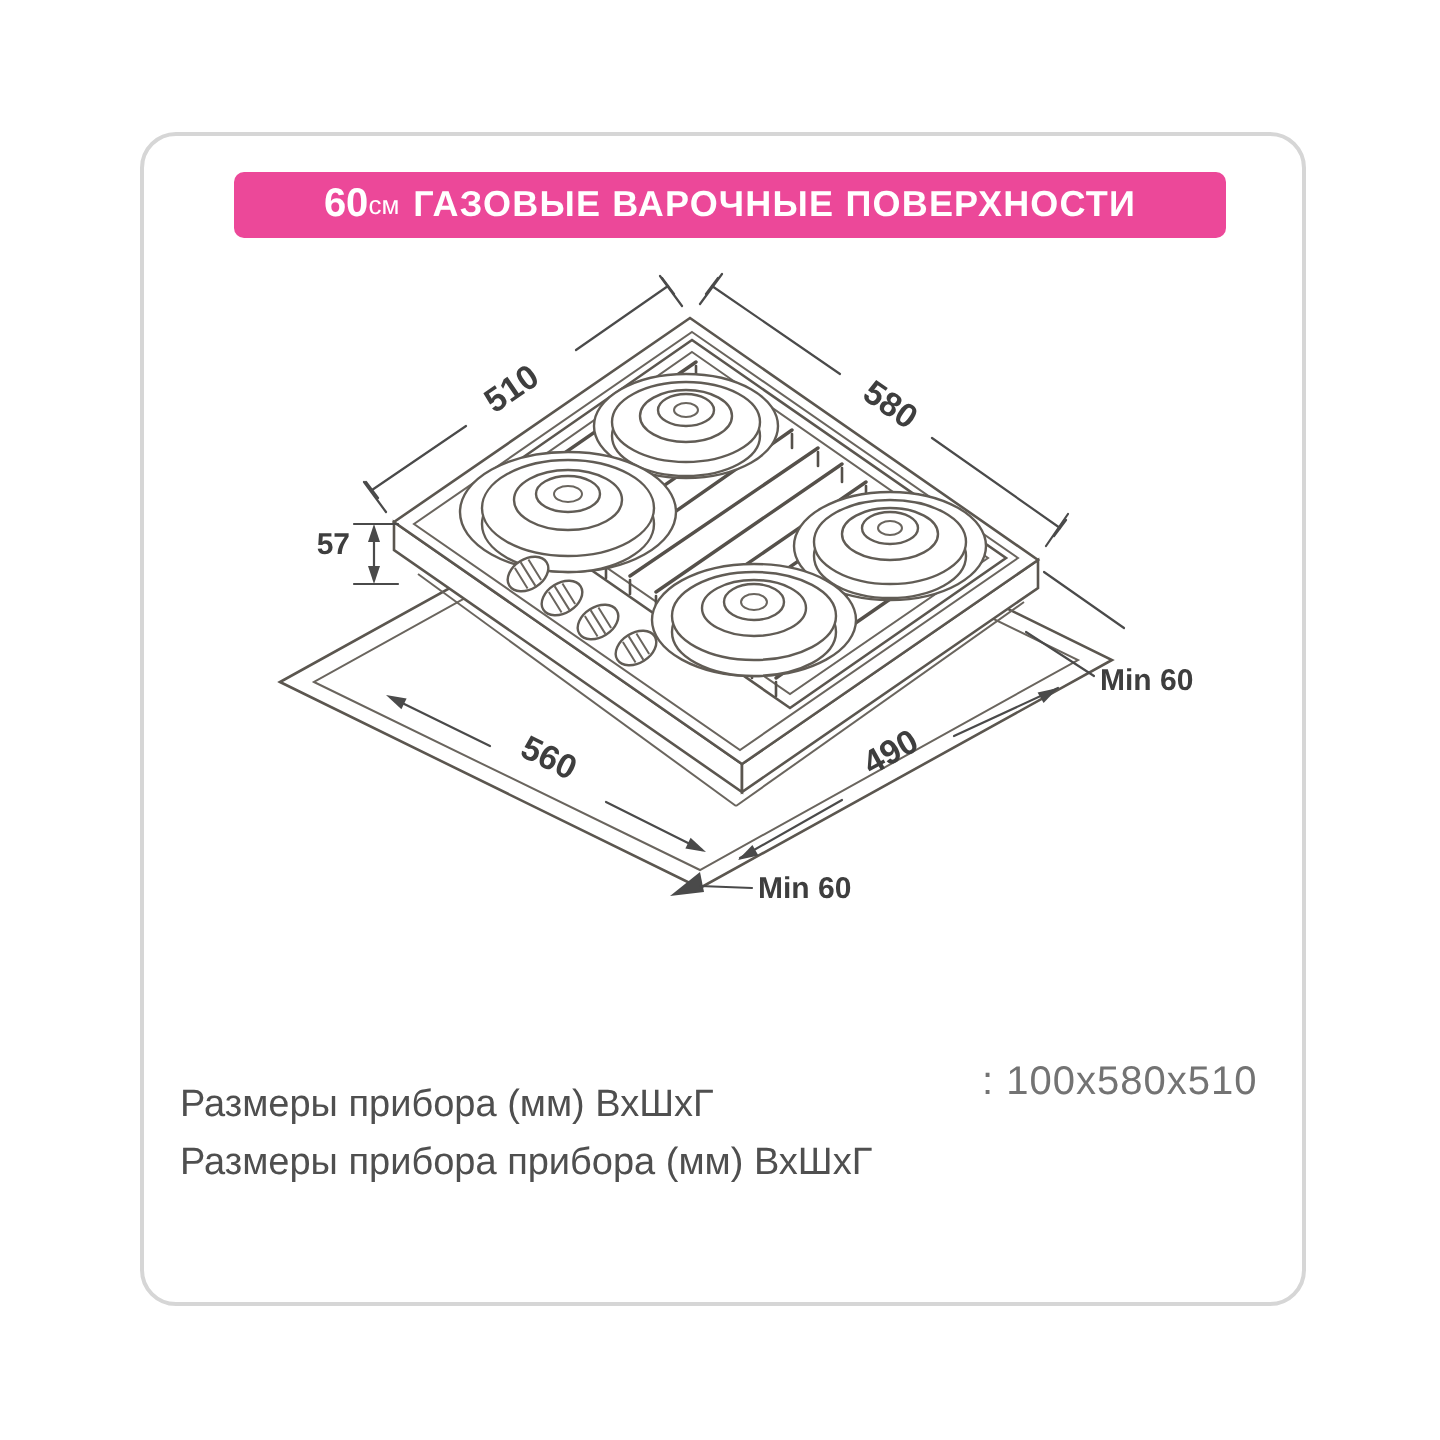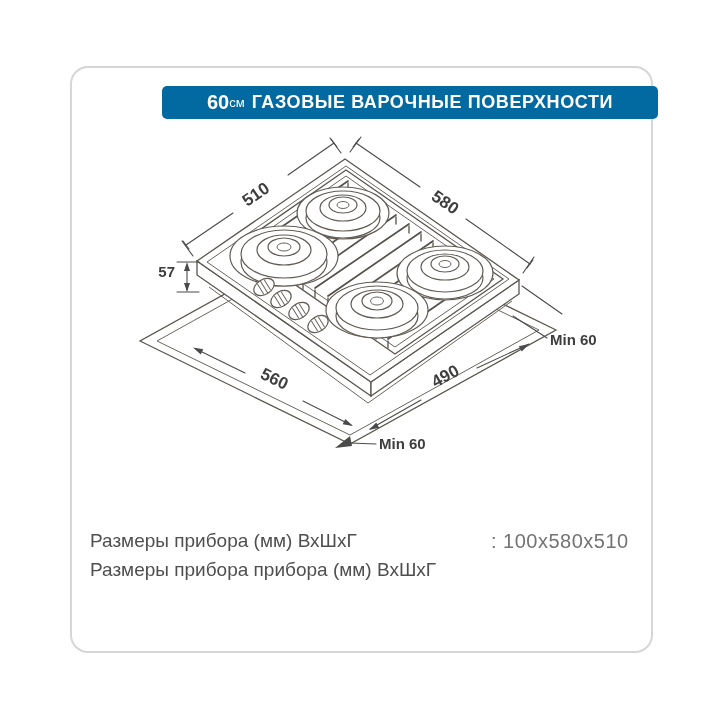--- a/index.html
+++ b/index.html
@@ -1,29 +1,29 @@
 <!DOCTYPE html>
 <html><head>
 <meta charset="utf-8">
 <style>
   html,body{margin:0;padding:0;background:#ffffff;}
   #stage{position:relative;width:720px;height:720px;background:#ffffff;overflow:hidden;
          font-family:"Liberation Sans",sans-serif;}
   .card{position:absolute;left:70px;top:66px;width:583px;height:587px;background:#fff;
         border:2px solid #d6d6d6;border-radius:18px;box-sizing:border-box;}
-  .header-bar{position:absolute;left:45px;top:18px;width:496px;height:33px;background:#0369a1;
+  .header-bar{position:absolute;left:45px;top:18px;width:496px;height:33px;background:#ec4899;
         border-radius:5px;display:flex;align-items:center;justify-content:center;
-        color:#ffffff;white-space:nowrap;margin-left:45px;}
+        color:#ffffff;white-space:nowrap;}
   .header-bar .size{font-weight:bold;font-size:20px;}
   .header-bar .unit{font-size:13px;margin-right:7px;}
   .header-bar .title{font-size:18px;letter-spacing:0.6px;font-weight:bold;}
   .diagram-svg{position:absolute;left:0;top:0;width:720px;height:720px;}
   .specs{position:absolute;left:18px;top:462px;width:540px;color:#4f4f4f;}
   .spec-row{position:relative;height:29px;}
-  .spec-label{position:absolute;left:0;top:0;font-size:19px;color:#4f4f4f;text-align:center;}
+  .spec-label{position:absolute;left:0;top:12px;font-size:19px;color:#4f4f4f;text-align:center;}
   .spec-value{position:absolute;left:401px;top:0;font-size:20px;color:#737373;letter-spacing:0.5px;}
   
   .ln{stroke:#5b564f;stroke-width:1.3;fill:none;stroke-linecap:round;}
   .ln-thin{stroke:#6a655e;stroke-width:1;fill:none;}
   .ln-fill{stroke:#5b564f;stroke-width:1.3;fill:#ffffff;}
   .rail{stroke:#55504a;stroke-width:1.7;fill:none;stroke-linecap:round;}
   .post{stroke:#55504a;stroke-width:1.3;fill:none;stroke-linecap:round;}
   .bn{stroke:#615c55;stroke-width:1.2;fill:#ffffff;}
   .bn-thin{stroke:#6a655e;stroke-width:1;fill:none;}
   .dimln{stroke:#4a4a4a;stroke-width:1.1;fill:none;stroke-linecap:round;}

